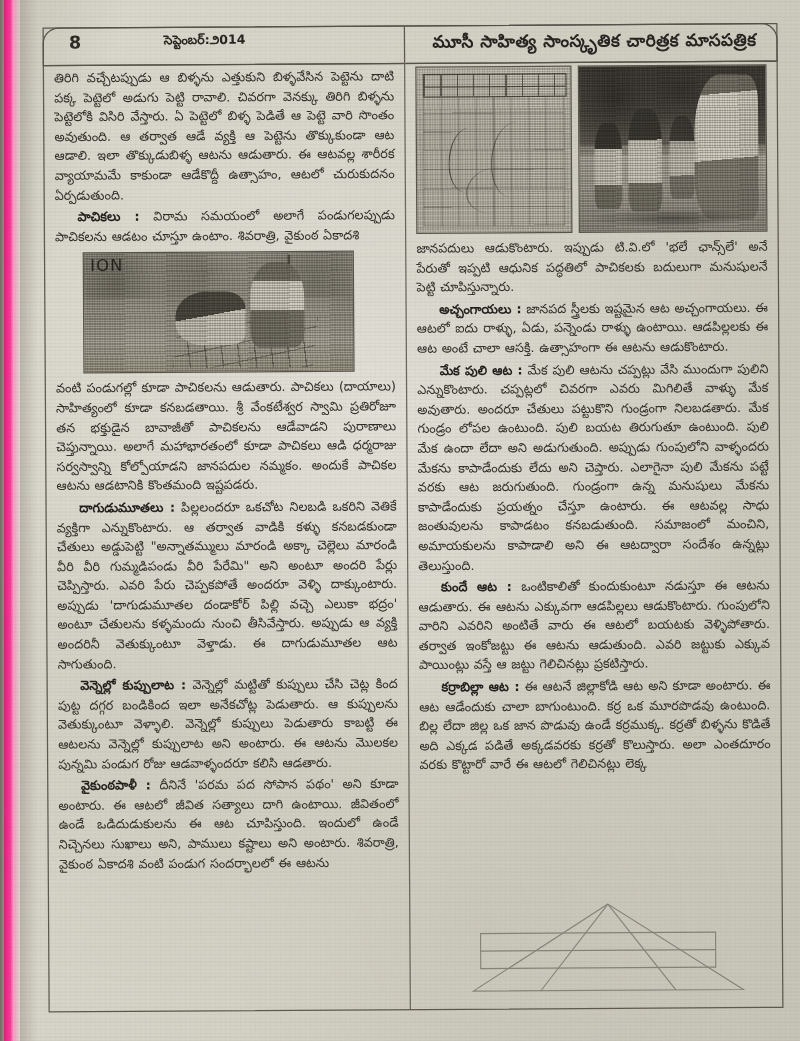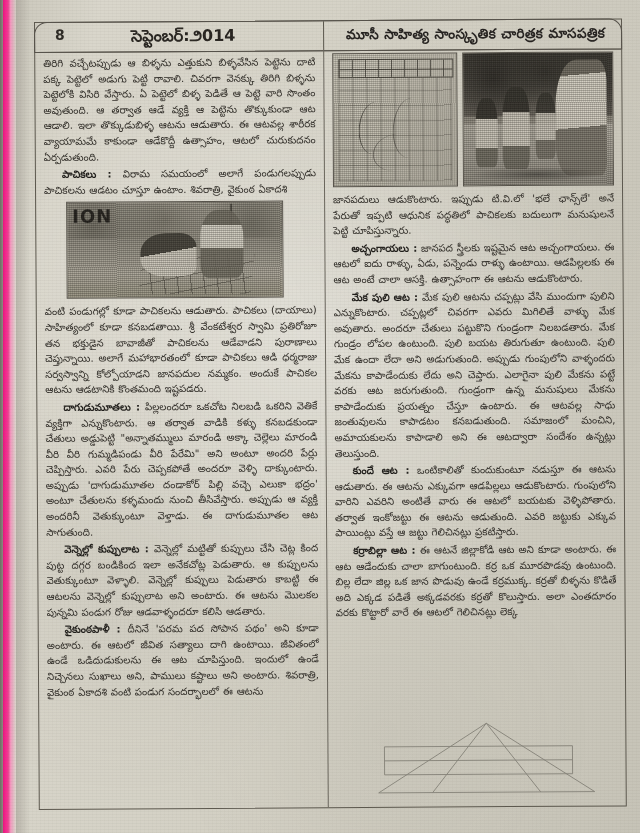--- a/index.html
+++ b/index.html
@@ -86,21 +86,21 @@
     border-right: 1px solid #5c584e;
   }
   .hdr-pageno {
     position: absolute; left: 20px; top: 4px;
     font-family: "DejaVu Sans", sans-serif;
     font-size: 14px; font-weight: bold; color: #2d2a25;
     letter-spacing: .5px;
   }
   .hdr-date {
     position: absolute; left: 96px; top: 4px;
-    font-size: 16px; font-weight: bold; color: #272420;
+    font-size: 10px; font-weight: bold; color: #272420;
     white-space: nowrap;
   }
   .hdr-right {
     flex: 1; height: 29px;
     display: flex; align-items: center; justify-content: center;
     padding-left: 6px;
   }
   .hdr-masthead {
     font-size: 13.5px; font-weight: bold; color: #252220;
     letter-spacing: .4px; white-space: nowrap;
@@ -190,21 +190,21 @@
   }
   #photo-hopscotch .treeline {
     position: absolute; left: 0; top: 0; width: 100%; height: 40%;
     background:
       radial-gradient(circle at 12% 60%, rgba(60,58,48,.55), rgba(0,0,0,0) 40%),
       radial-gradient(circle at 46% 45%, rgba(70,66,55,.45), rgba(0,0,0,0) 38%),
       radial-gradient(circle at 86% 55%, rgba(62,60,50,.5), rgba(0,0,0,0) 42%);
   }
   #photo-hopscotch .ion {
     position: absolute; left: 5px; top: 3px;
-    color: #1c1a16; font-weight: bold; font-size: 18px;
+    color: #1c1a16; font-weight: normal; font-size: 13px;
     font-family: "DejaVu Sans", sans-serif; letter-spacing: 1px;
   }
   #photo-hopscotch .post {
     position: absolute; left: 76%; top: 2%; width: 2px; height: 44%;
     background: #4a473e;
   }
 
   
   #photo-board {
     width: 126px; height: 132px;

